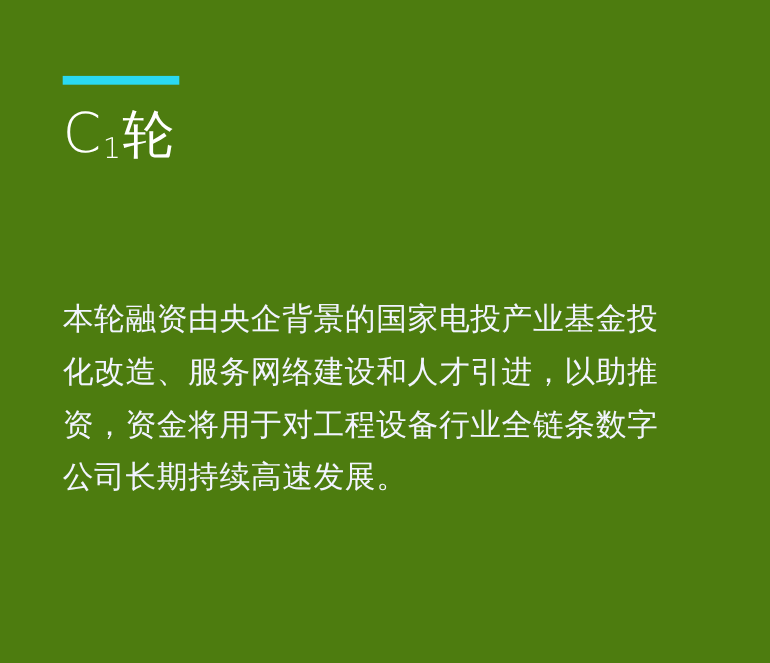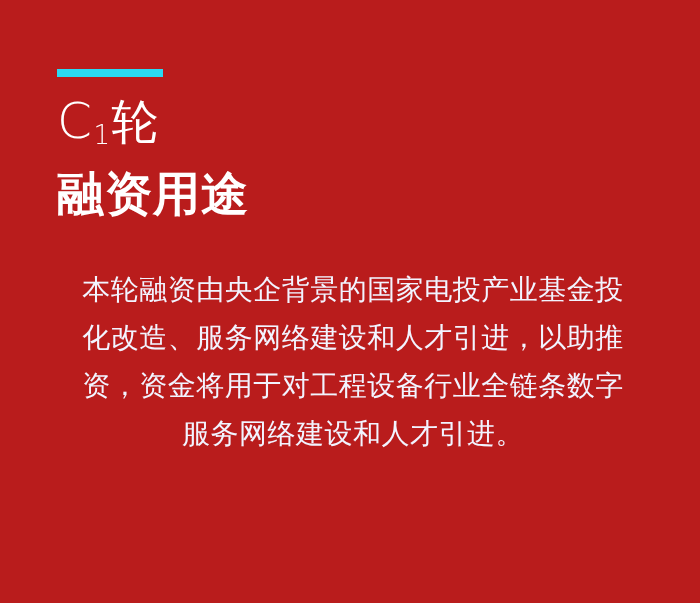--- a/index.html
+++ b/index.html
@@ -12,21 +12,21 @@
     background: #2424fb;
     font-family: "Liberation Sans", "DejaVu Sans", sans-serif;
     overflow: hidden;
     position: relative;
   }
 
   .slide {
     position: relative;
     width: 700px;
     height: 603px;
-    background: #b91c1c;
+    background: #4d7c0f;
     box-sizing: border-box;
   }
 
   .accent-bar {
     position: absolute;
     left: 57px;
     top: 69px;
     width: 106px;
     height: 8px;
     background: #2ad9f2;
@@ -75,44 +75,42 @@
     color: #ffffff;
     letter-spacing: 1px;
     white-space: nowrap;
   }
 
   .body-block {
     position: absolute;
     left: 57px;
     top: 266px;
     width: 592px;
-    text-align: center;
   }
 
   .body-line {
     font-size: 28px;
     line-height: 48px;
     color: #f2f4ff;
     font-weight: 400;
     letter-spacing: 0.5px;
     white-space: nowrap;
   }
 </style>
 </head>
 <body>
 
 <div class="slide">
 
   <div class="accent-bar"></div>
 
   <div class="headline-block">
     <div class="headline-round"><span class="cee">C</span><span class="sub">1</span><span class="cjk">轮</span></div>
-    <div class="headline-main">融资用途</div>
   </div>
 
   <div class="body-block">
     <div class="body-line">本轮融资由央企背景的国家电投产业基金投</div>
     <div class="body-line">化改造、服务网络建设和人才引进，以助推</div>
     <div class="body-line">资，资金将用于对工程设备行业全链条数字</div>
-    <div class="body-line">服务网络建设和人才引进。</div>
+    <div class="body-line">公司长期持续高速发展。</div>
   </div>
 
 </div>
 
 </body></html>

